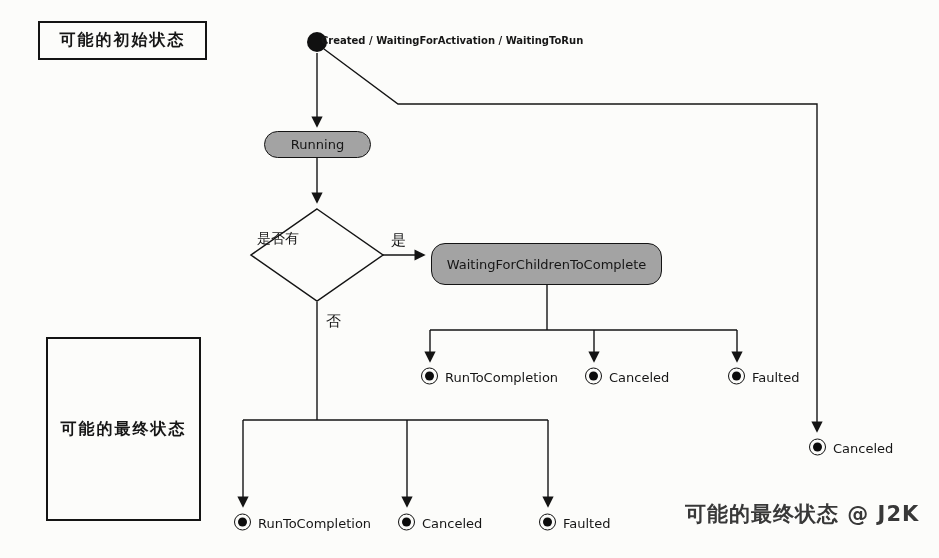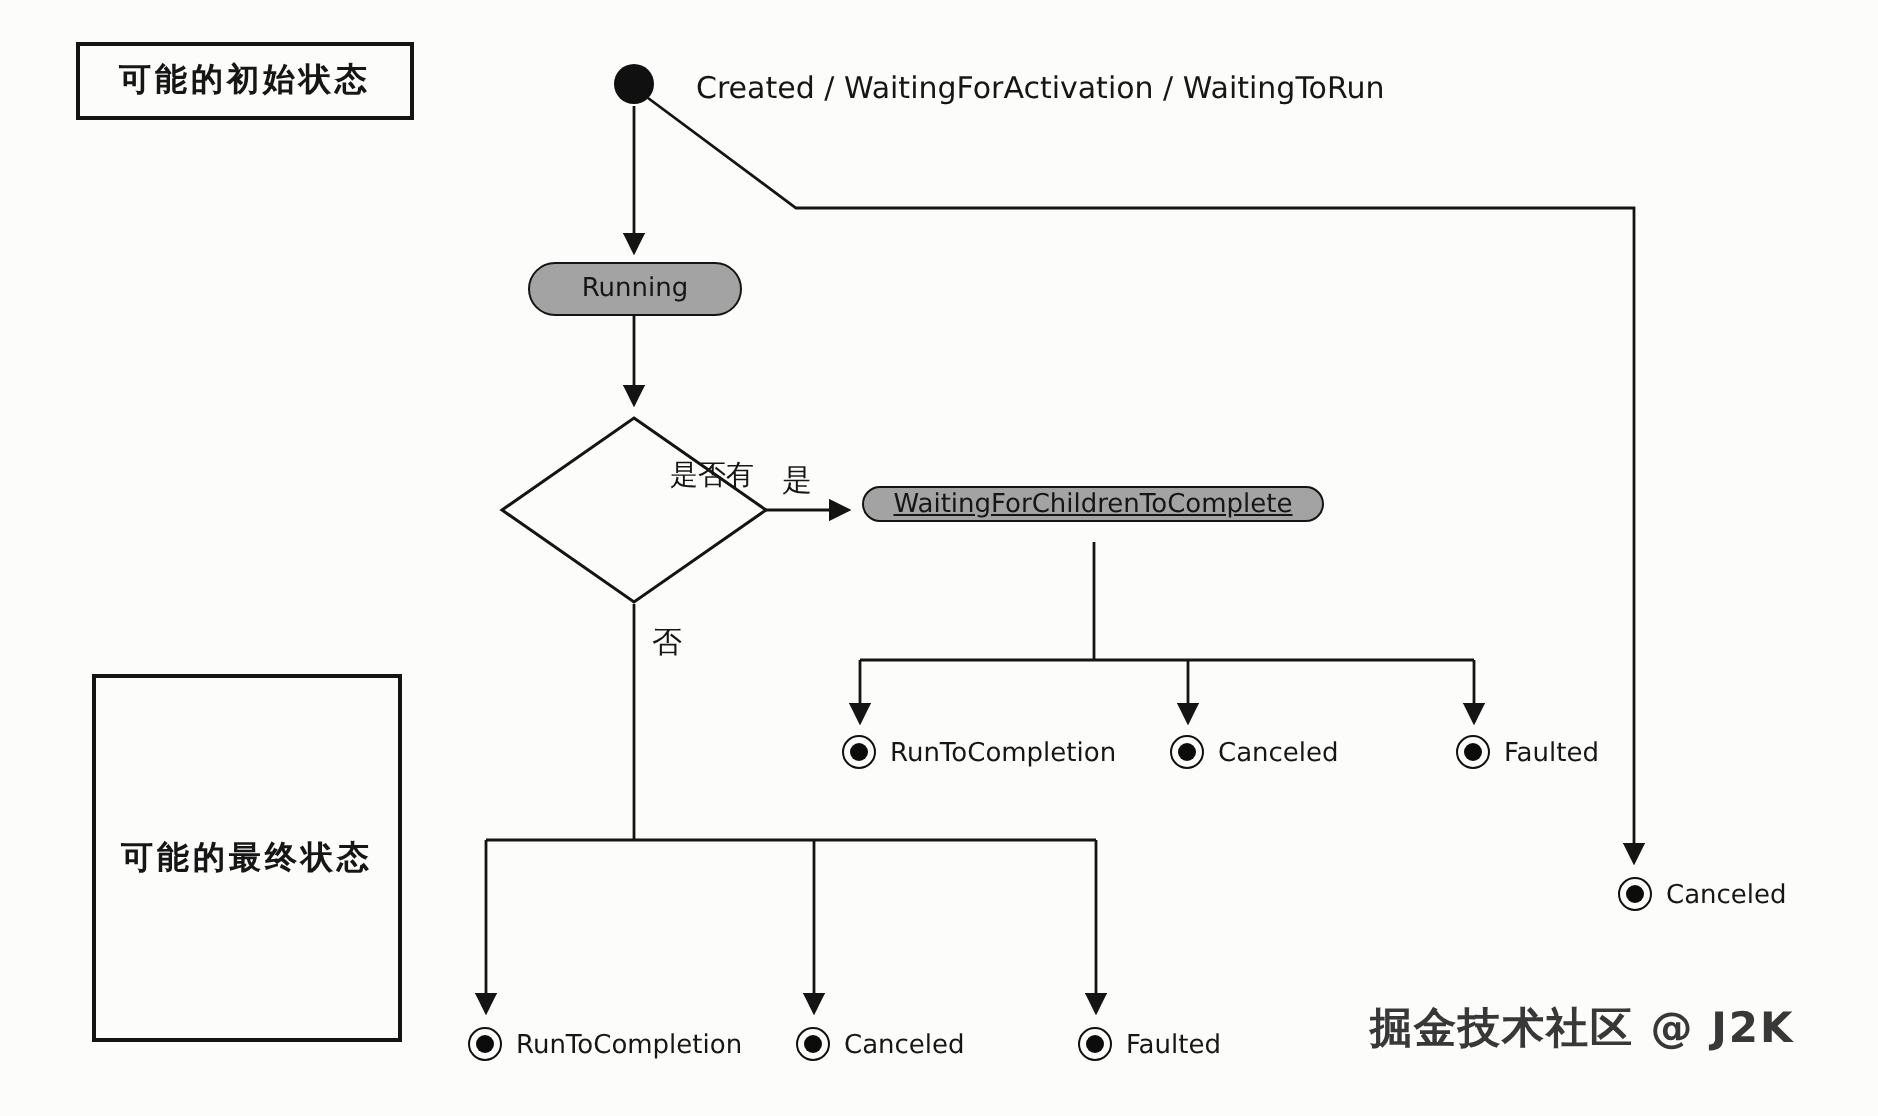--- a/index.html
+++ b/index.html
@@ -19,24 +19,24 @@
   .stadium { border-radius:14px; font-size:13px; }
   .label { position:absolute; white-space:nowrap; }
   .annot-box {
     position:absolute; border:2px solid #141414;
     display:flex; align-items:center; justify-content:center;
     font-size:16px; font-weight:600; letter-spacing:2px;
     text-align:center; background:#fcfcfa;
   }
   .decision-text {
     position:absolute; left:257px; top:228px; width:120px;
-    text-align:right; font-size:14px; line-height:1.55;
+    text-align:left; font-size:14px; line-height:1.55;
   }
   .branch-label { font-size:15px; }
-  .initial-label { left:348px; top:35px; font-size:15px; }
+  .initial-label { left:321px; top:35px; font-size:10px;font-weight:bold; }
   .final-state {
     position:absolute; display:flex; align-items:flex-end; gap:7px;
     transform:translateY(-50%); white-space:nowrap;
   }
   .ring {
     width:17px; height:17px; border:1.6px solid #101010; background:#fbfbf9;
     border-radius:50%; display:flex; align-items:center; justify-content:center;
     flex:none;
   }
   .dot { width:9px; height:9px; border-radius:50%; background:#0c0c0c; }
@@ -101,21 +101,21 @@
     <span>Running</span>
   </div>
 
   <div class="decision-text">
     <div>是否有</div>
   </div>
 
   <span class="label branch-label" style="left:391px; top:231px;">是</span>
   <span class="label branch-label" style="left:326px; top:312px;">否</span>
 
-  <div class="node stadium" style="left:431px; top:243px; width:231px; height:18px;text-decoration:underline;">
+  <div class="node stadium" style="left:431px; top:243px; width:231px; height:42px;">
     <span>WaitingForChildrenToComplete</span>
   </div>
 
   <div class="final-state" style="left:421px; top:376px;">
     <span class="ring">
         <span class="dot"></span>
       </span>
     <span class="final-label">RunToCompletion</span>
   </div>
   <div class="final-state" style="left:585px; top:376px;">
@@ -150,15 +150,15 @@
     <span class="final-label">Faulted</span>
   </div>
 
   <div class="final-state" style="left:809px; top:447px;">
     <span class="ring">
         <span class="dot"></span>
       </span>
     <span class="final-label">Canceled</span>
   </div>
 
-  <div class="watermark">掘金技术社区 @ J2K</div>
+  <div class="watermark">可能的最终状态 @ J2K</div>
 
 </div>
 
 </body></html>

